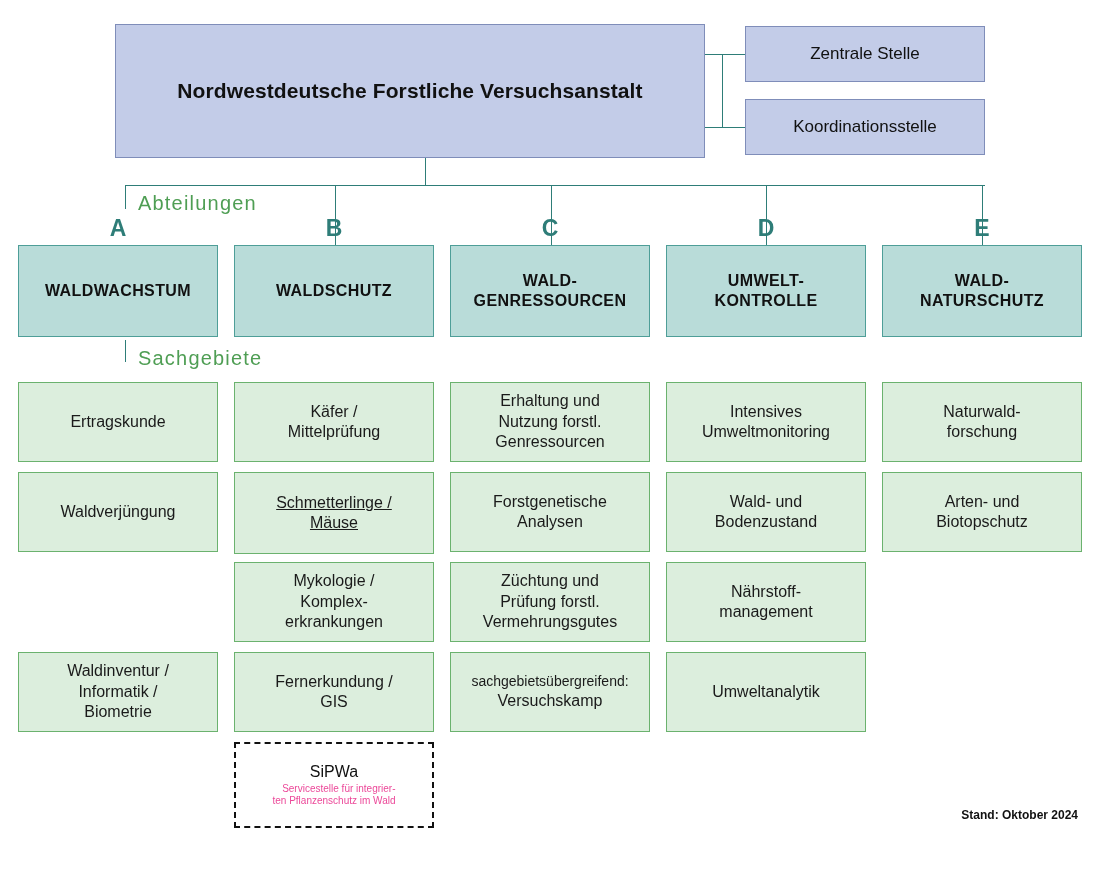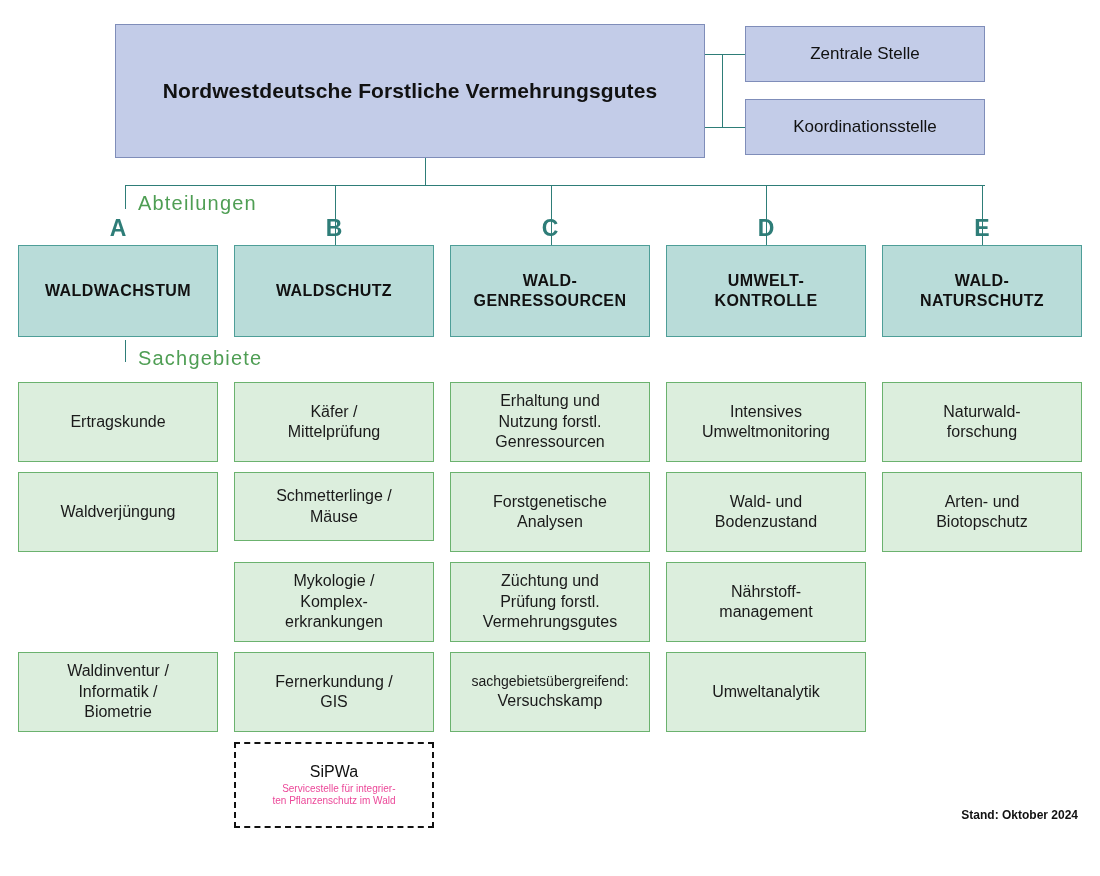--- a/index.html
+++ b/index.html
@@ -176,21 +176,21 @@
 
   <div class="line v" style="left:125px; top:185px; height:24px;"></div>
   <div class="line v" style="left:335px; top:185px; height:60px;"></div>
   <div class="line v" style="left:551px; top:185px; height:60px;"></div>
   <div class="line v" style="left:766px; top:185px; height:60px;"></div>
   <div class="line v" style="left:982px; top:185px; height:60px;"></div>
 
   <div class="line v" style="left:125px; top:340px; height:22px;"></div>
 
   <div class="root-box">
-    <div class="title">Nordwestdeutsche Forstliche Vermehrungsgutes</div>
+    <div class="title">Nordwestdeutsche Forstliche Versuchsanstalt</div>
   </div>
 
   <div class="side-box" id="side-box-0">
     <span>Zentrale Stelle</span>
   </div>
   <div class="side-box" id="side-box-1">
     <span>Koordinationsstelle</span>
   </div>
 
   <div class="caption" id="caption-abteilungen">Abteilungen</div>
@@ -230,21 +230,21 @@
   <div class="sg-box" style="left:18px; top:652px; height:80px;">
     <span style="white-space:pre-line;">Waldinventur /
 Informatik /
 Biometrie</span>
   </div>
 
   <div class="sg-box" style="left:234px; top:382px; height:80px;">
     <span style="white-space:pre-line;">Käfer /
 Mittelprüfung</span>
   </div>
-  <div class="sg-box" style="left:234px; top:472px; height:69px;">
+  <div class="sg-box" style="left:234px; top:472px; height:82px;text-decoration:underline;">
     <span style="white-space:pre-line;">Schmetterlinge /
 Mäuse</span>
   </div>
   <div class="sg-box" style="left:234px; top:562px; height:80px;">
     <span style="white-space:pre-line;">Mykologie /
 Komplex-
 erkrankungen</span>
   </div>
   <div class="sg-box" style="left:234px; top:652px; height:80px;">
     <span style="white-space:pre-line;">Fernerkundung /

